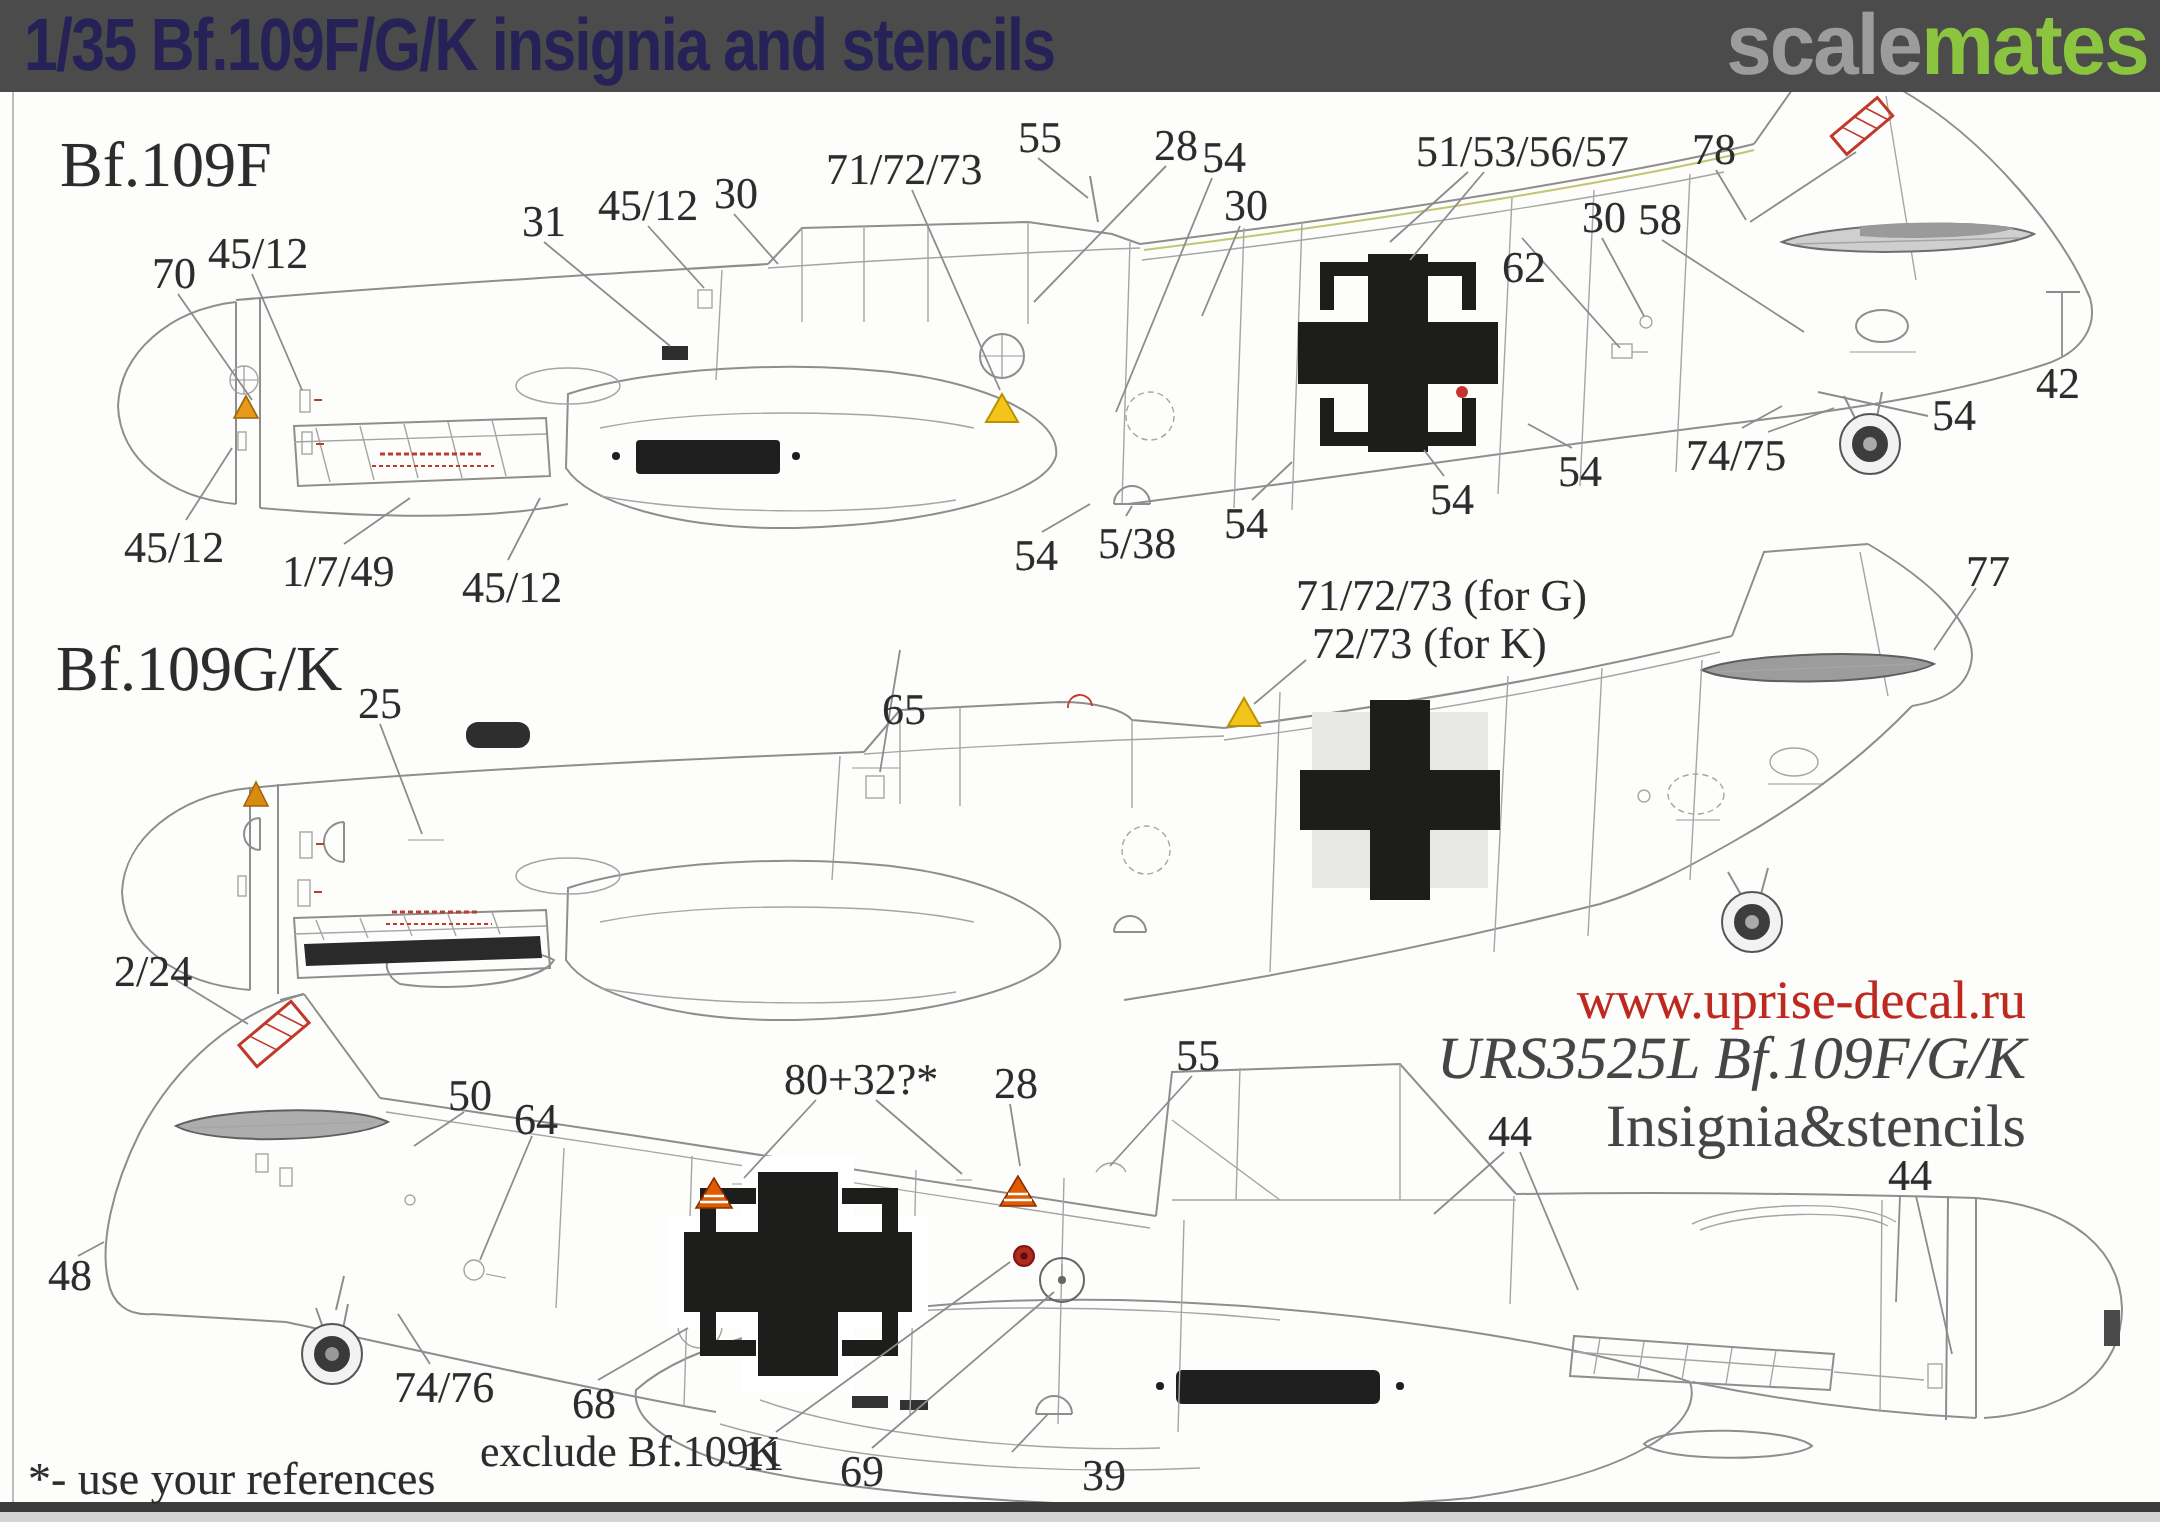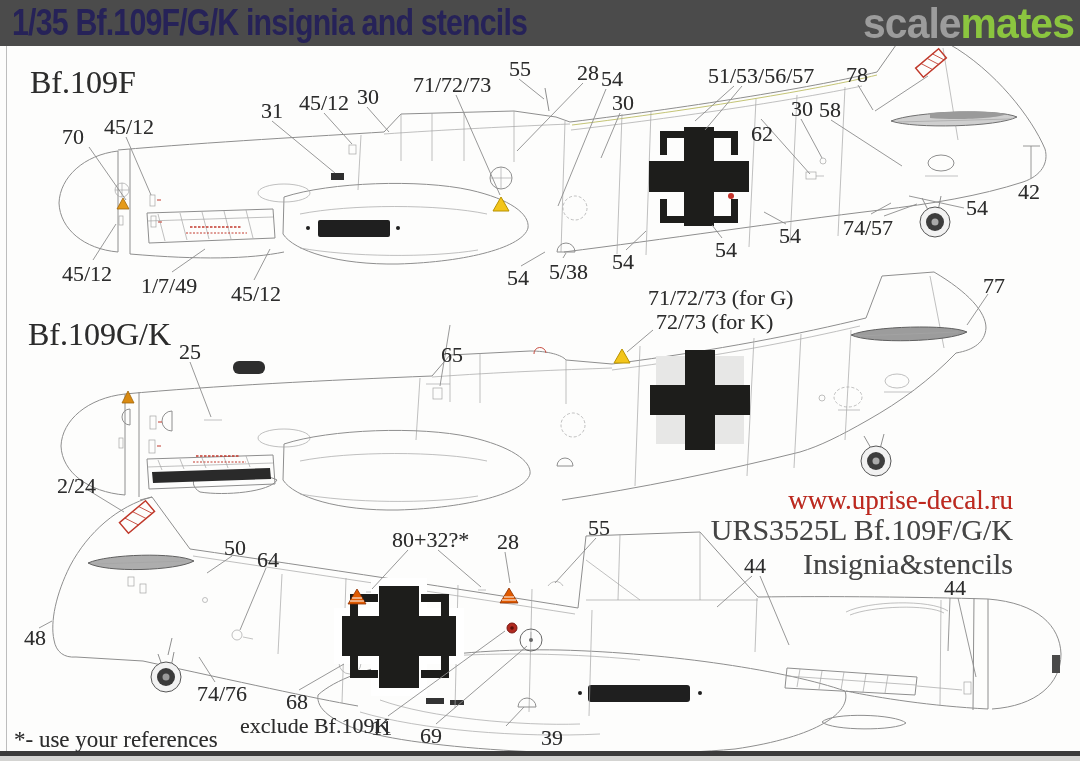--- a/index.html
+++ b/index.html
@@ -306,38 +306,38 @@
     <div class="htitle">1/35 Bf.109F/G/K insignia and stencils</div>
     <div class="brand"><span class="b1">scale</span><span class="b2">mates</span></div>
   </div>
 
   <div class="edge-left"></div>
   <div class="edge-bottom"></div>
   <div class="edge-bottom2"></div>
 
   <div id="label-layer">
       <div class="lbl cls-title" style="left: 30px; top: 66px;">Bf.109F</div>
-      <div class="lbl cls-callout" style="left: 62px; top: 125px;">70</div>
+      <div class="lbl cls-callout" style="left: 76px; top: 125px;">70</div>
       <div class="lbl cls-callout" style="left: 104px; top: 115px;">45/12</div>
       <div class="lbl cls-callout" style="left: 261px; top: 99px;">31</div>
       <div class="lbl cls-callout" style="left: 299px; top: 91px;">45/12</div>
       <div class="lbl cls-callout" style="left: 357px; top: 85px;">30</div>
       <div class="lbl cls-callout" style="left: 413px; top: 73px;">71/72/73</div>
       <div class="lbl cls-callout" style="left: 509px; top: 57px;">55</div>
       <div class="lbl cls-callout" style="left: 577px; top: 61px;">28</div>
       <div class="lbl cls-callout" style="left: 601px; top: 67px;">54</div>
       <div class="lbl cls-callout" style="left: 612px; top: 91px;">30</div>
       <div class="lbl cls-callout" style="left: 708px; top: 64px;">51/53/56/57</div>
       <div class="lbl cls-callout" style="left: 751px; top: 97px; margin-top: 25px;">62</div>
       <div class="lbl cls-callout" style="left: 791px; top: 97px;">30</div>
       <div class="lbl cls-callout" style="left: 819px; top: 98px;">58</div>
       <div class="lbl cls-callout" style="left: 846px; top: 63px;">78</div>
       <div class="lbl cls-callout" style="left: 1018px; top: 180px;">42</div>
       <div class="lbl cls-callout" style="left: 966px; top: 196px;">54</div>
-      <div class="lbl cls-callout" style="left: 843px; top: 216px;">74/57</div>
+      <div class="lbl cls-callout" style="left: 843px; top: 216px;">74/75</div>
       <div class="lbl cls-callout" style="left: 779px; top: 224px;">54</div>
       <div class="lbl cls-callout" style="left: 715px; top: 238px;">54</div>
       <div class="lbl cls-callout" style="left: 612px; top: 250px;">54</div>
       <div class="lbl cls-callout" style="left: 549px; top: 260px;">5/38</div>
       <div class="lbl cls-callout" style="left: 507px; top: 266px;">54</div>
       <div class="lbl cls-callout" style="left: 62px; top: 262px;">45/12</div>
       <div class="lbl cls-callout" style="left: 141px; top: 274px;">1/7/49</div>
       <div class="lbl cls-callout" style="left: 231px; top: 282px;">45/12</div>
       <div class="lbl cls-title" style="left: 28px; top: 318px;">Bf.109G/K</div>
       <div class="lbl cls-callout" style="left: 179px; top: 340px; text-align: center;">25</div>
@@ -354,17 +354,17 @@
       <div class="lbl cls-callout" style="left: 240px; top: 714px;">exclude Bf.109K</div>
       <div class="lbl cls-callout" style="left: 392px; top: 528px;">80+32?*</div>
       <div class="lbl cls-callout" style="left: 497px; top: 530px;">28</div>
       <div class="lbl cls-callout" style="left: 371px; top: 716px;">11</div>
       <div class="lbl cls-callout" style="left: 420px; top: 724px; text-align: center;">69</div>
       <div class="lbl cls-callout" style="left: 496px; top: 726px; margin-left: 45px;">39</div>
       <div class="lbl cls-callout" style="left: 588px; top: 516px;">55</div>
       <div class="lbl cls-callout" style="left: 744px; top: 554px;">44</div>
       <div class="lbl cls-callout" style="left: 944px; top: 576px;">44</div>
       <div class="lbl cls-burl" style="left: 693px; top: 486px; width: 320px; text-align: right;">www.uprise-decal.ru</div>
-      <div class="lbl cls-bline" style="left: 673px; top: 514px; width: 340px; text-align: right;">URS3525L Bf.109F/G/K</div>
+      <div class="lbl cls-bline" style="left: 673px; top: 514px; width: 340px; text-align: right; font-style: italic;">URS3525L Bf.109F/G/K</div>
       <div class="lbl cls-bline" style="left: 673px; top: 548px; width: 340px; text-align: right;">Insignia&amp;stencils</div>
       <div class="lbl cls-note" style="left: 14px; top: 728px;">*- use your references</div>
     </div>
 </div>
 
 </body></html>

